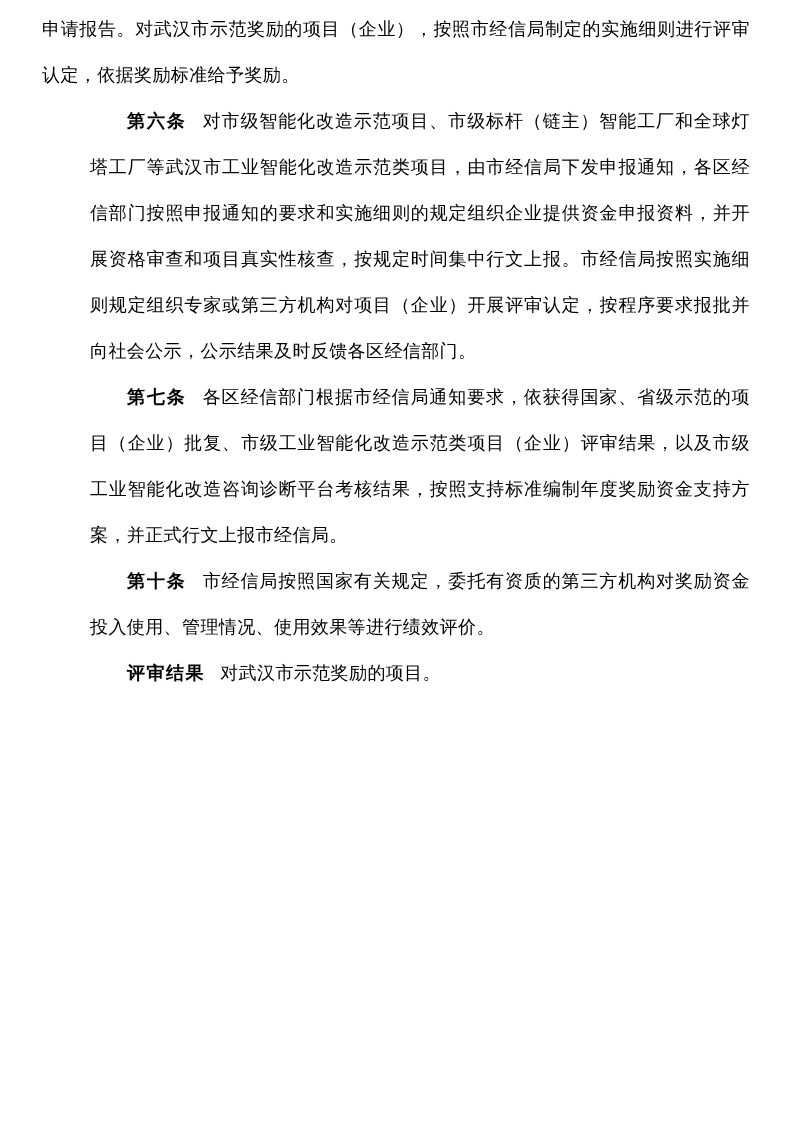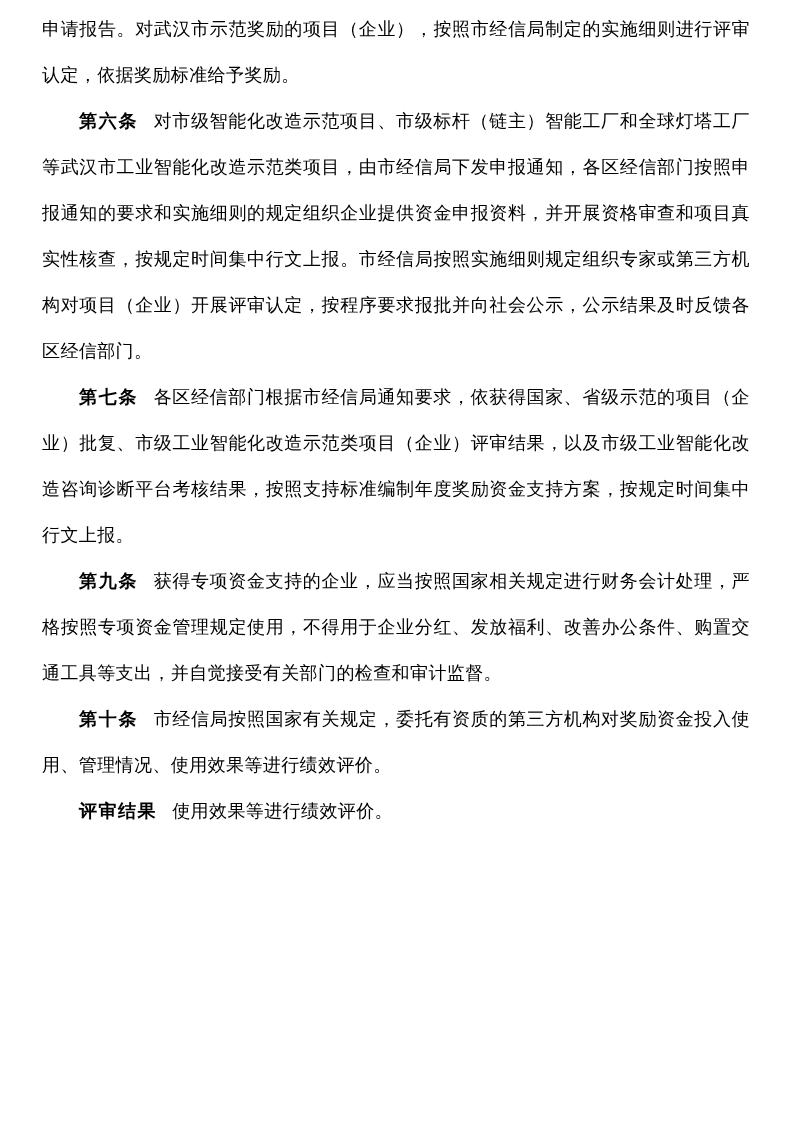--- a/index.html
+++ b/index.html
@@ -24,20 +24,21 @@
   .para {
     font-size: 18px;
     line-height: 46px;
     text-align: justify;
     text-justify: inter-ideograph;
     margin: 0;
     letter-spacing: 0.4px;
   }
   .indent {
     text-indent: 2.05em;
+    margin-left: 48px;
   }
   .art {
     font-weight: bold;
     letter-spacing: 1.5px;
   }
   .gap {
     display: inline-block;
     width: 0.85em;
   }
 </style>
@@ -48,29 +49,26 @@
 
   <p class="para">
     <span>申请报告。对武汉市示范奖励的项目（企业），按照市经信局制定的实施细则进行评审认定，依据奖励标准给予奖励。</span>
   </p>
 
   <p class="para indent">
     <span class="art">第六条</span><span class="gap"></span><span>对市级智能化改造示范项目、市级标杆（链主）智能工厂和全球灯塔工厂等武汉市工业智能化改造示范类项目，由市经信局下发申报通知，各区经信部门按照申报通知的要求和实施细则的规定组织企业提供资金申报资料，并开展资格审查和项目真实性核查，按规定时间集中行文上报。市经信局按照实施细则规定组织专家或第三方机构对项目（企业）开展评审认定，按程序要求报批并向社会公示，公示结果及时反馈各区经信部门。</span>
   </p>
 
   <p class="para indent">
-    <span class="art">第七条</span><span class="gap"></span><span>各区经信部门根据市经信局通知要求，依获得国家、省级示范的项目（企业）批复、市级工业智能化改造示范类项目（企业）评审结果，以及市级工业智能化改造咨询诊断平台考核结果，按照支持标准编制年度奖励资金支持方案，按规定时间集中行文上报。</span>
+    <span class="art">第七条</span><span class="gap"></span><span>各区经信部门根据市经信局通知要求，依获得国家、省级示范的项目（企业）批复、市级工业智能化改造示范类项目（企业）评审结果，以及市级工业智能化改造咨询诊断平台考核结果，按照支持标准编制年度奖励资金支持方案，并正式行文上报市经信局。</span>
   </p>
 
 
-  <p class="para indent">
-    <span class="art">第九条</span><span class="gap"></span><span>获得专项资金支持的企业，应当按照国家相关规定进行财务会计处理，严格按照专项资金管理规定使用，不得用于企业分红、发放福利、改善办公条件、购置交通工具等支出，并自觉接受有关部门的检查和审计监督。</span>
-  </p>
 
   <p class="para indent">
     <span class="art">第十条</span><span class="gap"></span><span>市经信局按照国家有关规定，委托有资质的第三方机构对奖励资金投入使用、管理情况、使用效果等进行绩效评价。</span>
   </p>
 
   <p class="para indent">
-    <span class="art">评审结果</span><span class="gap"></span><span>使用效果等进行绩效评价。</span>
+    <span class="art">评审结果</span><span class="gap"></span><span>对武汉市示范奖励的项目。</span>
   </p>
 
 </div>
 
 </body></html>

